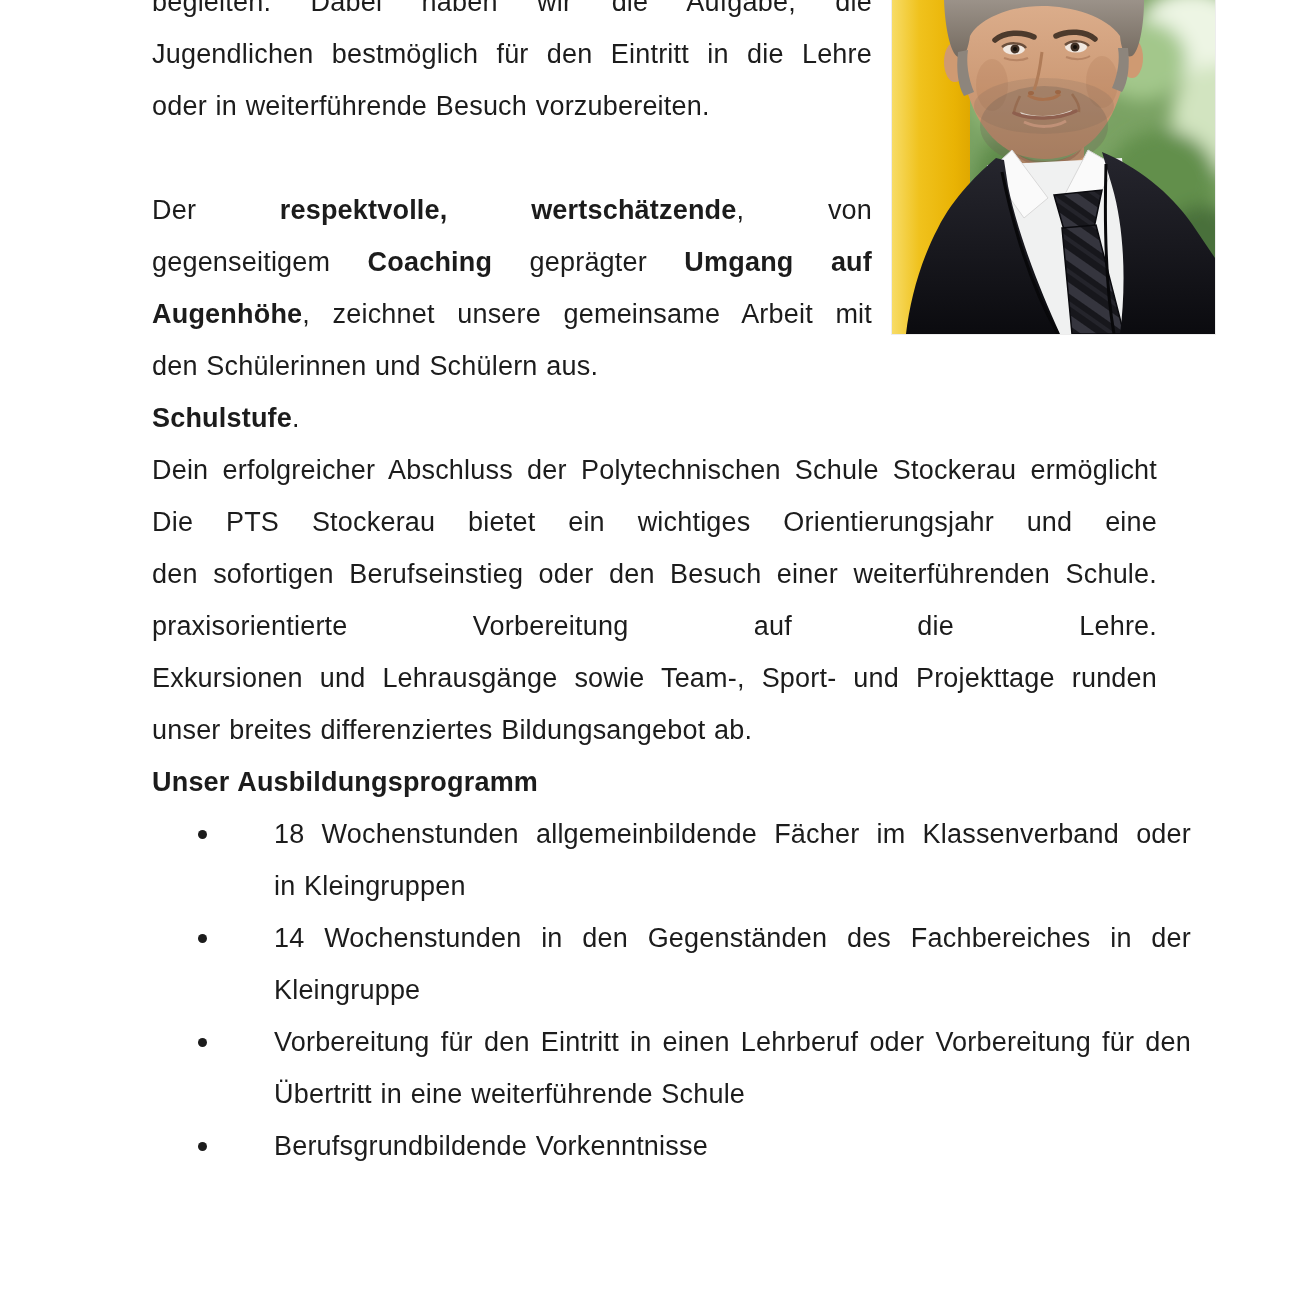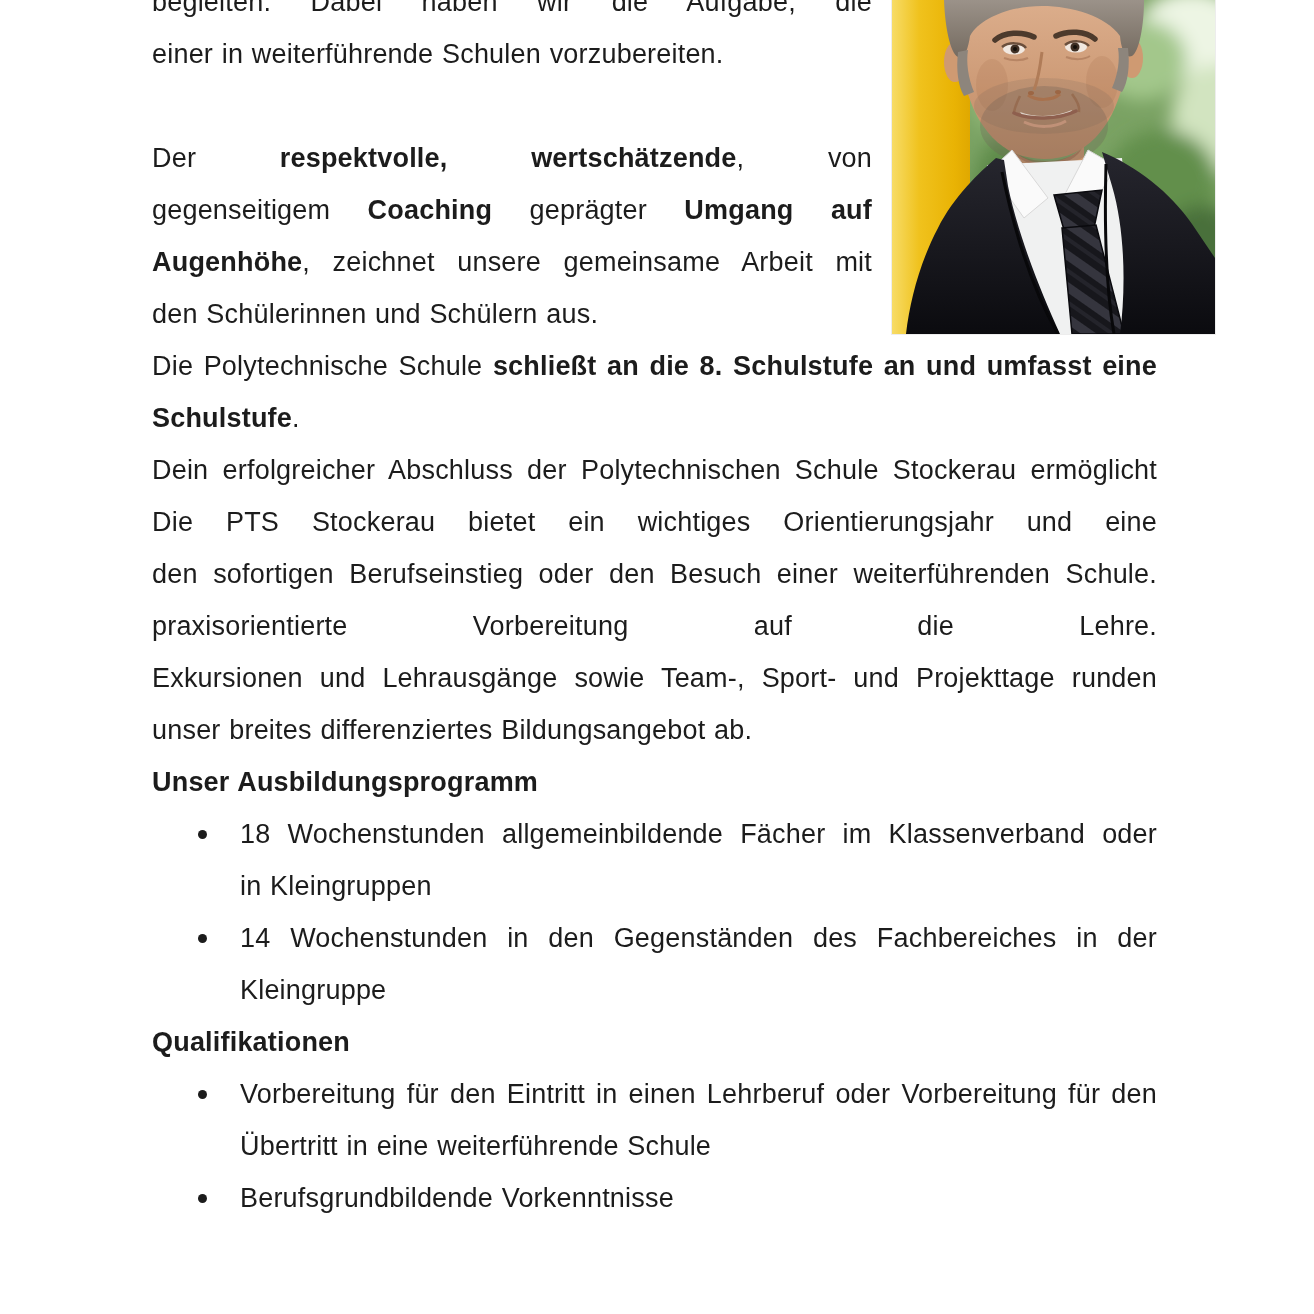--- a/index.html
+++ b/index.html
@@ -8,42 +8,42 @@
     font-family:"Liberation Sans",sans-serif;color:#1c1c1c;
   }
   .textcol{position:absolute;left:152px;top:-24px;width:1005px;}
   .ln{height:52px;line-height:52px;font-size:27px;letter-spacing:0.2px;word-spacing:1px;overflow:visible;}
   .nw{width:720px;}                    
   .j{text-align:justify;text-align-last:justify;}
   .h{font-weight:700;}
   .b{font-weight:700;}
   .sp{height:52px;}
   .li{position:relative;padding-left:88px;}
-  .li .ln{width:917px;}
+  .li .ln{width:917px;margin-left:34px;}
   .dot{position:absolute;left:46px;top:22px;width:9px;height:9px;border-radius:50%;background:#1c1c1c;}
   .photo{position:absolute;left:892px;top:0;width:323px;height:334px;outline:1px solid rgba(0,0,0,0.07);}
 </style>
 </head>
 <body>
 
 <div class="page">
 
   <div class="textcol">
 
     <div class="ln nw j">begleiten. Dabei haben wir die Aufgabe, die</div>
-    <div class="ln nw">einer in weiterführende Schulen vorzubereiten.</div>
+    <div class="ln nw j">Jugendlichen bestmöglich für den Eintritt in die Lehre</div>
+    <div class="ln nw">oder in weiterführende Besuch vorzubereiten.</div>
 
     <div class="ln sp"></div>
 
     <div class="ln nw j"><span>Der </span><span class="b">respektvolle,</span><span> </span><span class="b">wertschätzende</span><span>, von</span></div>
     <div class="ln nw j"><span>gegenseitigem </span><span class="b">Coaching</span><span> geprägter </span><span class="b">Umgang auf</span></div>
     <div class="ln nw j"><span class="b">Augenhöhe</span><span>, zeichnet unsere gemeinsame Arbeit mit</span></div>
     <div class="ln nw"><span>den Schülerinnen und Schülern aus.</span></div>
 
-    <div class="ln j"><span>Die Polytechnische Schule </span><span class="b">schließt an die 8. Schulstufe an und umfasst eine</span></div>
     <div class="ln"><span class="b">Schulstufe</span><span>.</span></div>
 
     <div class="ln j">Dein erfolgreicher Abschluss der Polytechnischen Schule Stockerau ermöglicht</div>
     <div class="ln j">Die PTS Stockerau bietet ein wichtiges Orientierungsjahr und eine</div>
     <div class="ln j">den sofortigen Berufseinstieg oder den Besuch einer weiterführenden Schule.</div>
     <div class="ln j">praxisorientierte Vorbereitung auf die Lehre.</div>
     <div class="ln j">Exkursionen und Lehrausgänge sowie Team-, Sport- und Projekttage runden</div>
     <div class="ln">unser breites differenziertes Bildungsangebot ab.</div>
 
     <div class="ln h">Unser Ausbildungsprogramm</div>
@@ -53,21 +53,20 @@
       <div class="ln j">18 Wochenstunden allgemeinbildende Fächer im Klassenverband oder</div>
       <div class="ln">in Kleingruppen</div>
     </div>
 
     <div class="li">
       <span class="dot"></span>
       <div class="ln j">14 Wochenstunden in den Gegenständen des Fachbereiches in der</div>
       <div class="ln">Kleingruppe</div>
     </div>
 
-    <div class="ln h">Qualifikationen</div>
 
     <div class="li">
       <span class="dot"></span>
       <div class="ln j">Vorbereitung für den Eintritt in einen Lehrberuf oder Vorbereitung für den</div>
       <div class="ln">Übertritt in eine weiterführende Schule</div>
     </div>
 
     <div class="li">
       <span class="dot"></span>
       <div class="ln">Berufsgrundbildende Vorkenntnisse</div>

